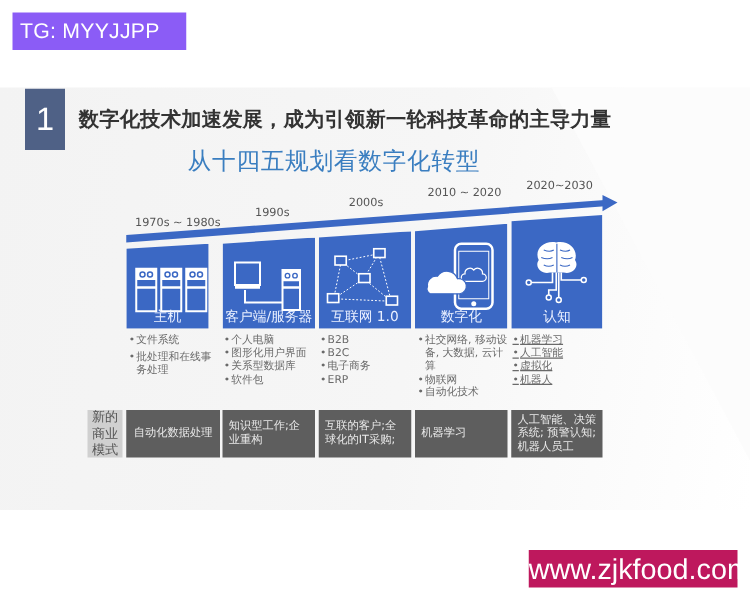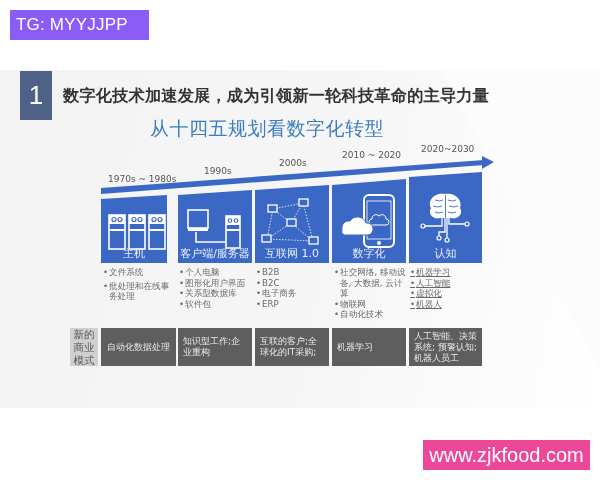--- a/index.html
+++ b/index.html
@@ -59,22 +59,22 @@
   .driver-col li { list-style: none; padding-left: 6px; text-indent: -6px; }
   .driver-col li::before { content: "•"; margin-right: 1px; }
 
   .biz-col {
     position: absolute; top: 258px; height: 38px; background: #5e5e5e; color: #e9e9e9;
     font-size: 9px; line-height: 11px; padding: 0 5px; display: flex; align-items: center;
   }
 
   .watermark {
     position: absolute; left: 423px; top: 440px; width: 167px; height: 30px;
-    background: #ec4899; color: #ffffff; font-family: "Liberation Sans", sans-serif;
-    font-size: 20px; line-height: 30px; text-align: center;
+    background: #be185d; color: #ffffff; font-family: "Liberation Sans", sans-serif;
+    font-size: 23px; line-height: 30px; text-align: center;
   }
 </style>
 </head>
 <body>
 
 <div class="tg-badge">TG: MYYJJPP</div>
 
 <div class="slide">
   <div class="slide-sheen"></div>
 

